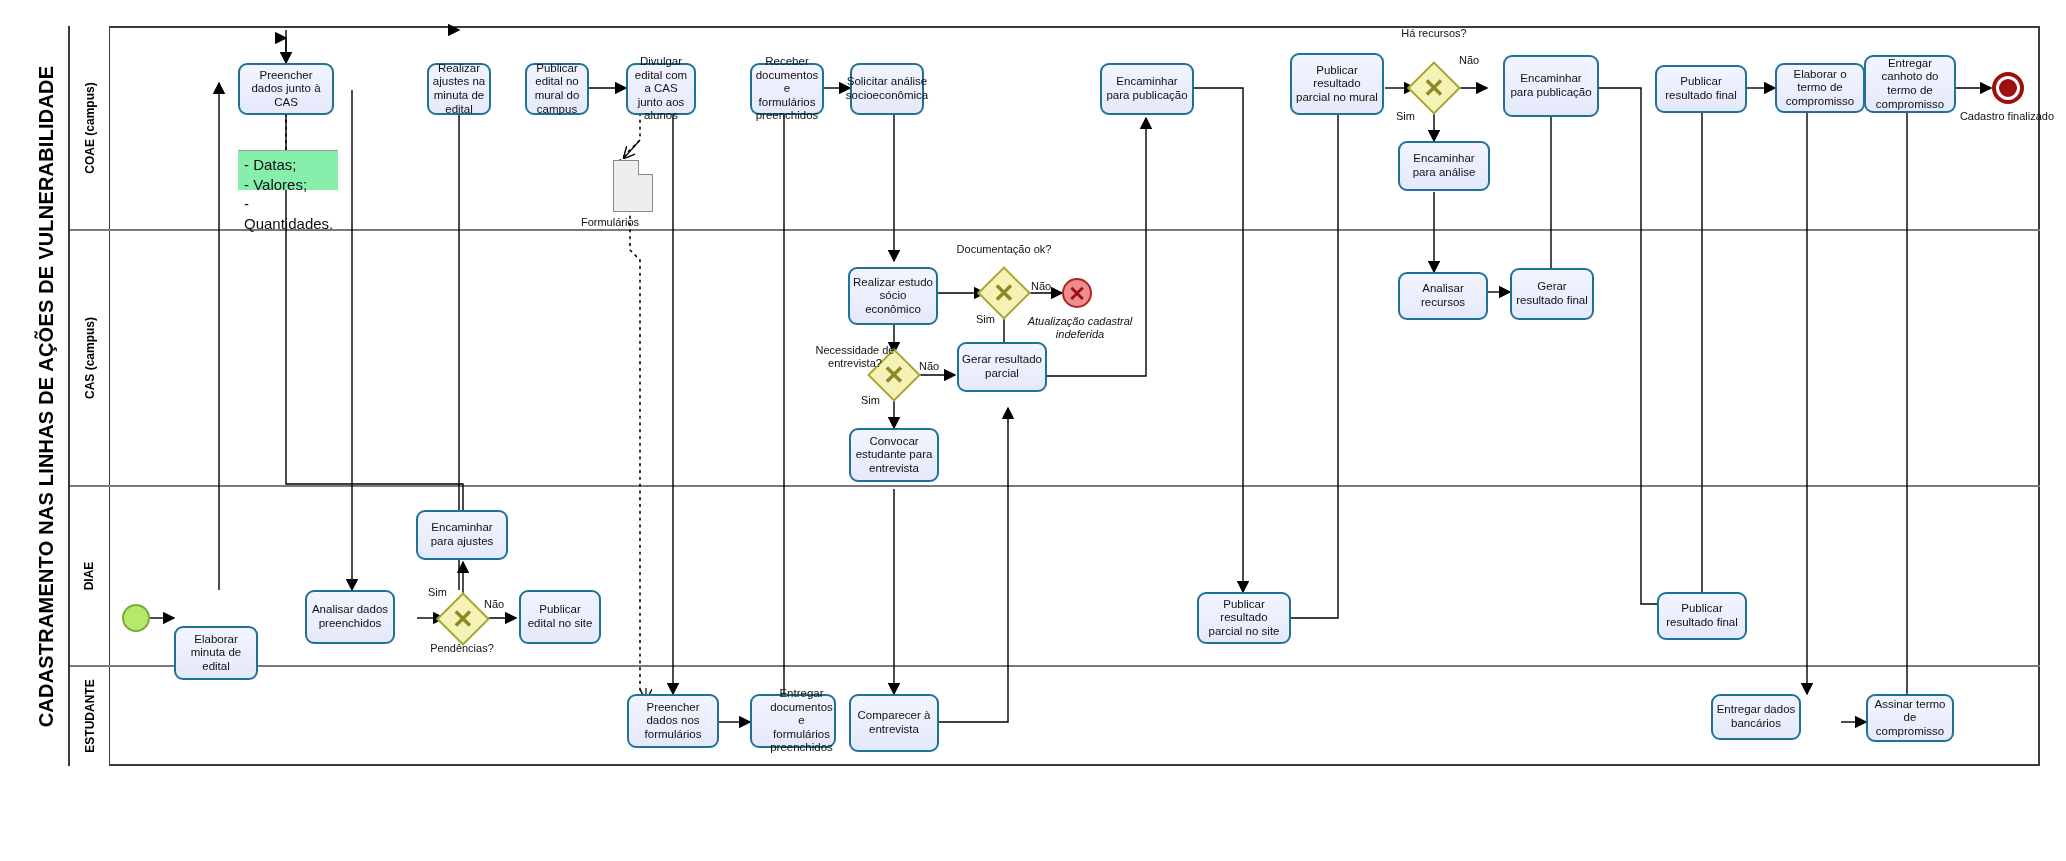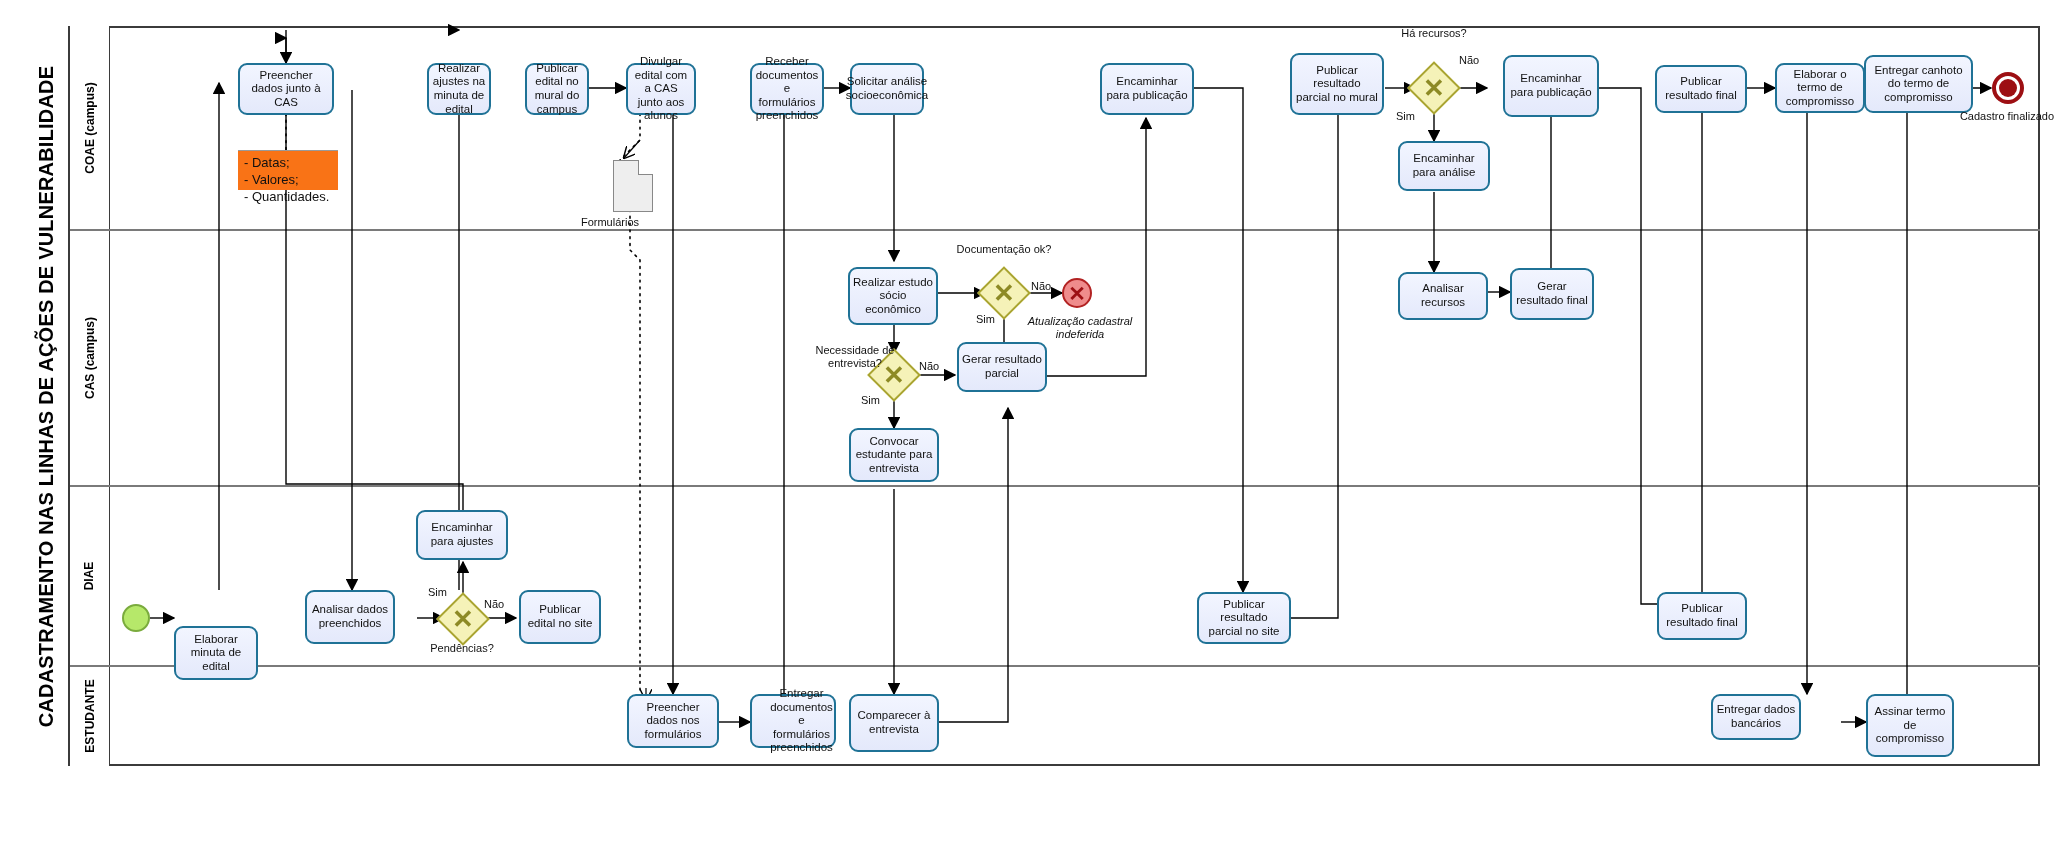--- a/index.html
+++ b/index.html
@@ -35,22 +35,22 @@
             background:#b6e86a;border:2px solid #7aab3d;box-sizing:border-box;}
   .ev-end{position:absolute;width:32px;height:32px;border-radius:50%;
           background:#fff;border:4px solid #9d0f13;box-sizing:border-box;}
   .ev-end:after{content:"";position:absolute;inset:3px;border-radius:50%;background:#9d0f13;}
   .ev-term{position:absolute;width:30px;height:30px;border-radius:50%;
            background:#ef8c8c;border:2px solid #b22222;box-sizing:border-box;
            display:flex;align-items:center;justify-content:center;
            font-size:21px;font-weight:bold;color:#9d0f13;line-height:1;}
 
   
-  .annot{position:absolute;background:#f97316;border-top:1px solid #9a9a9a;box-sizing:border-box;
-         font-size:13px;line-height:1.3;color:#111;padding:4px 6px;white-space:pre-line;}
+  .annot{position:absolute;background:#86efac;border-top:1px solid #9a9a9a;box-sizing:border-box;
+         font-size:15px;line-height:1.3;color:#111;padding:4px 6px;white-space:pre-line;}
   .dataobj{position:absolute;box-sizing:border-box;background:#eeeeee;border:1px solid #888;}
   .dataobj:after{content:"";position:absolute;top:-1px;right:-1px;width:14px;height:14px;
                  background:#fff;border-left:1px solid #888;border-bottom:1px solid #888;}
 
   
   .lbl{position:absolute;font-size:11px;color:#111;white-space:pre-line;line-height:1.2;}
   .lbl.c{text-align:center;}
 
   
   .edges{position:absolute;left:0;top:0;width:2066px;height:861px;pointer-events:none;}
@@ -224,21 +224,21 @@
   <div class="lbl" style="left:1396px;top:110px;">Sim</div>
 
   <div class="task" style="left:1398px;top:141px;width:92px;height:50px;">Encaminhar para análise</div>
 
   <div class="task" style="left:1503px;top:55px;width:96px;height:62px;">Encaminhar para publicação</div>
 
   <div class="task" style="left:1655px;top:65px;width:92px;height:48px;">Publicar resultado final</div>
 
   <div class="task" style="left:1775px;top:63px;width:90px;height:50px;">Elaborar o termo de compromisso</div>
 
-  <div class="task" style="left:1864px;top:55px;width:109px;height:58px;">Entregar canhoto do termo de compromisso</div>
+  <div class="task" style="left:1864px;top:55px;width:92px;height:58px;">Entregar canhoto do termo de compromisso</div>
 
   <div class="ev-end" style="left:1992px;top:72px;"></div>
   <div class="lbl c" style="left:1952px;top:110px;width:110px;">Cadastro finalizado</div>
 
   <div class="task" style="left:848px;top:267px;width:90px;height:58px;">Realizar estudo sócio econômico</div>
 
   <div class="gw" style="left:985px;top:274px;">
     <div class="dia"></div>
     <div class="x">✕</div>
   </div>
@@ -288,16 +288,16 @@
   <div class="task" style="left:1657px;top:592px;width:90px;height:48px;">Publicar resultado final</div>
 
   <div class="task" style="left:627px;top:694px;width:92px;height:54px;">Preencher dados nos formulários</div>
 
   <div class="task" style="left:750px;top:694px;width:86px;height:54px;padding-left:20px;">Entregar documentos e formulários preenchidos</div>
 
   <div class="task" style="left:849px;top:694px;width:90px;height:58px;">Comparecer à entrevista</div>
 
   <div class="task" style="left:1711px;top:694px;width:90px;height:46px;">Entregar dados bancários</div>
 
-  <div class="task" style="left:1866px;top:694px;width:88px;height:63px;">Assinar termo de compromisso</div>
+  <div class="task" style="left:1866px;top:694px;width:88px;height:48px;">Assinar termo de compromisso</div>
 
 
 </div>
 
 </body></html>

